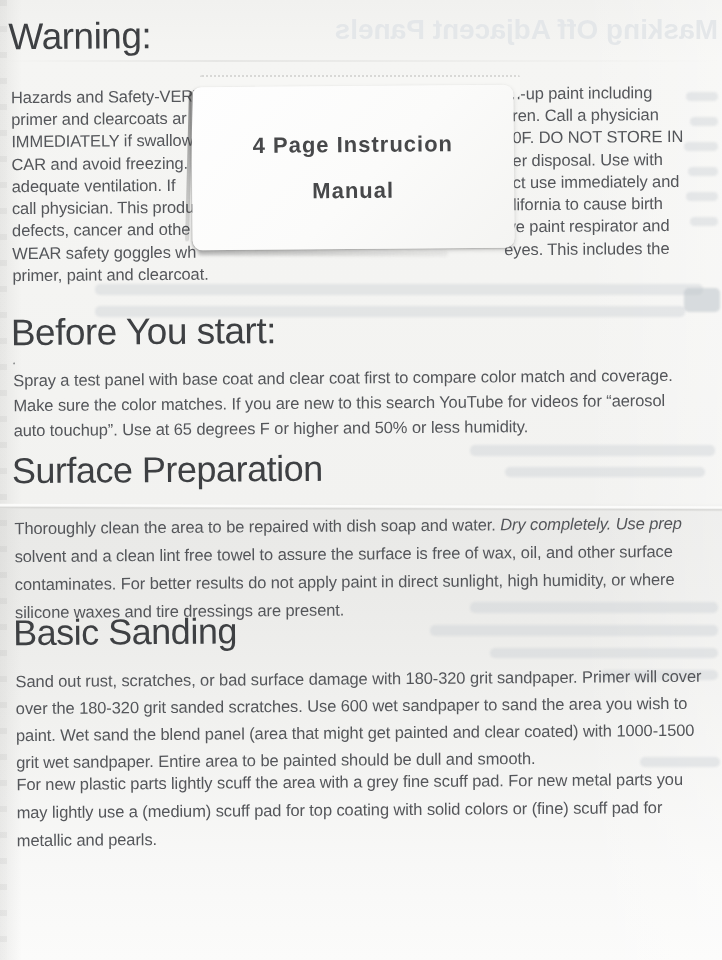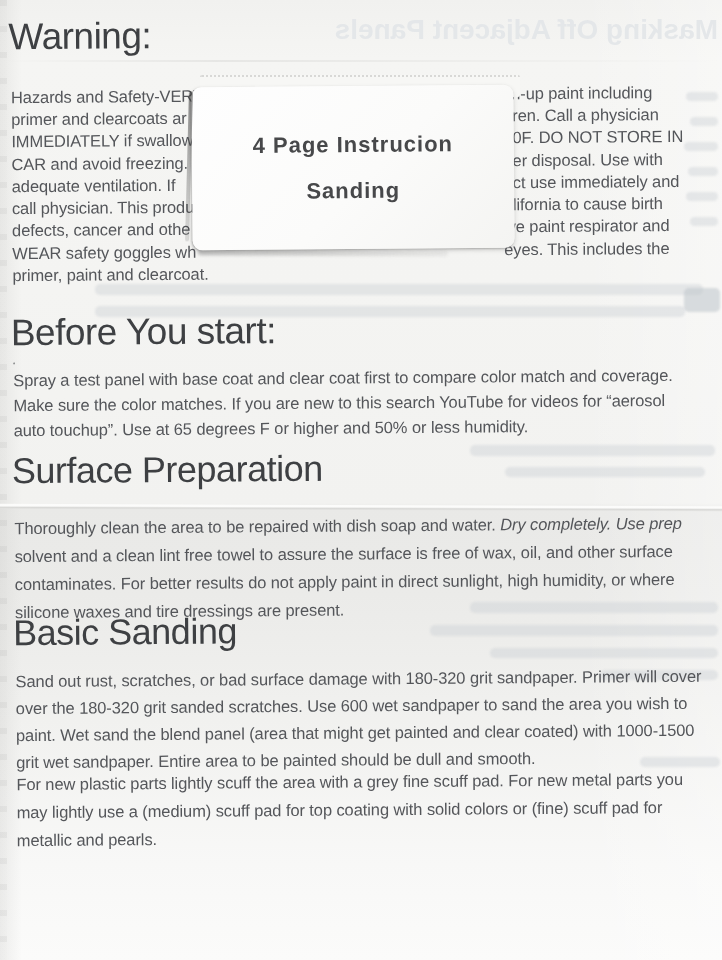--- a/index.html
+++ b/index.html
@@ -176,17 +176,17 @@
       <span class="pline">For new plastic parts lightly scuff the area with a grey fine scuff pad. For new metal parts you</span>
       <span class="pline">may lightly use a (medium) scuff pad for top coating with solid colors or (fine) scuff pad for</span>
       <span class="pline">metallic and pearls.</span>
     </div>
 
   </div>
 
   <div class="sticker-backing"></div>
   <div class="sticker">
     <span class="sticker-line">4 Page Instrucion</span>
-    <span class="sticker-line">Sanding</span>
+    <span class="sticker-line">Manual</span>
   </div>
   <div class="sticker-shadow"></div>
 
 </div>
 
 </body></html>

